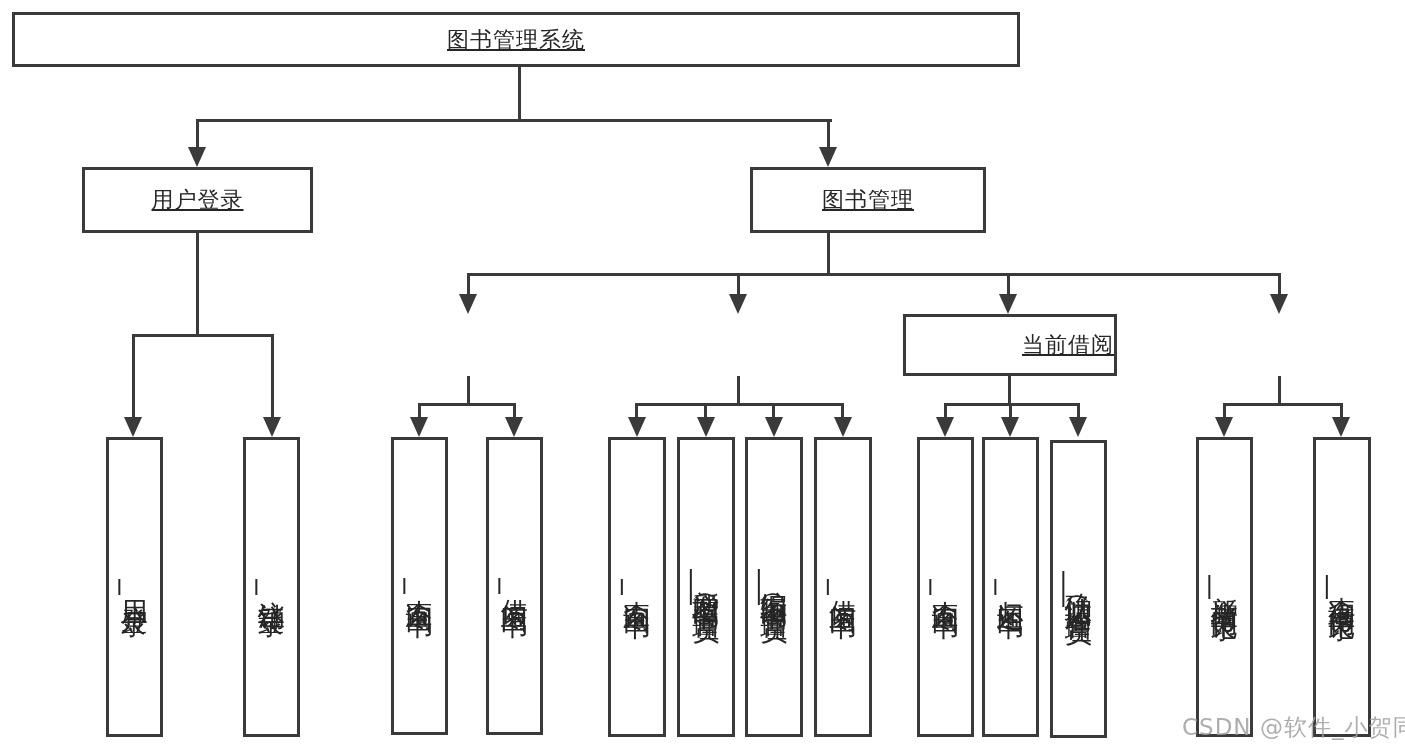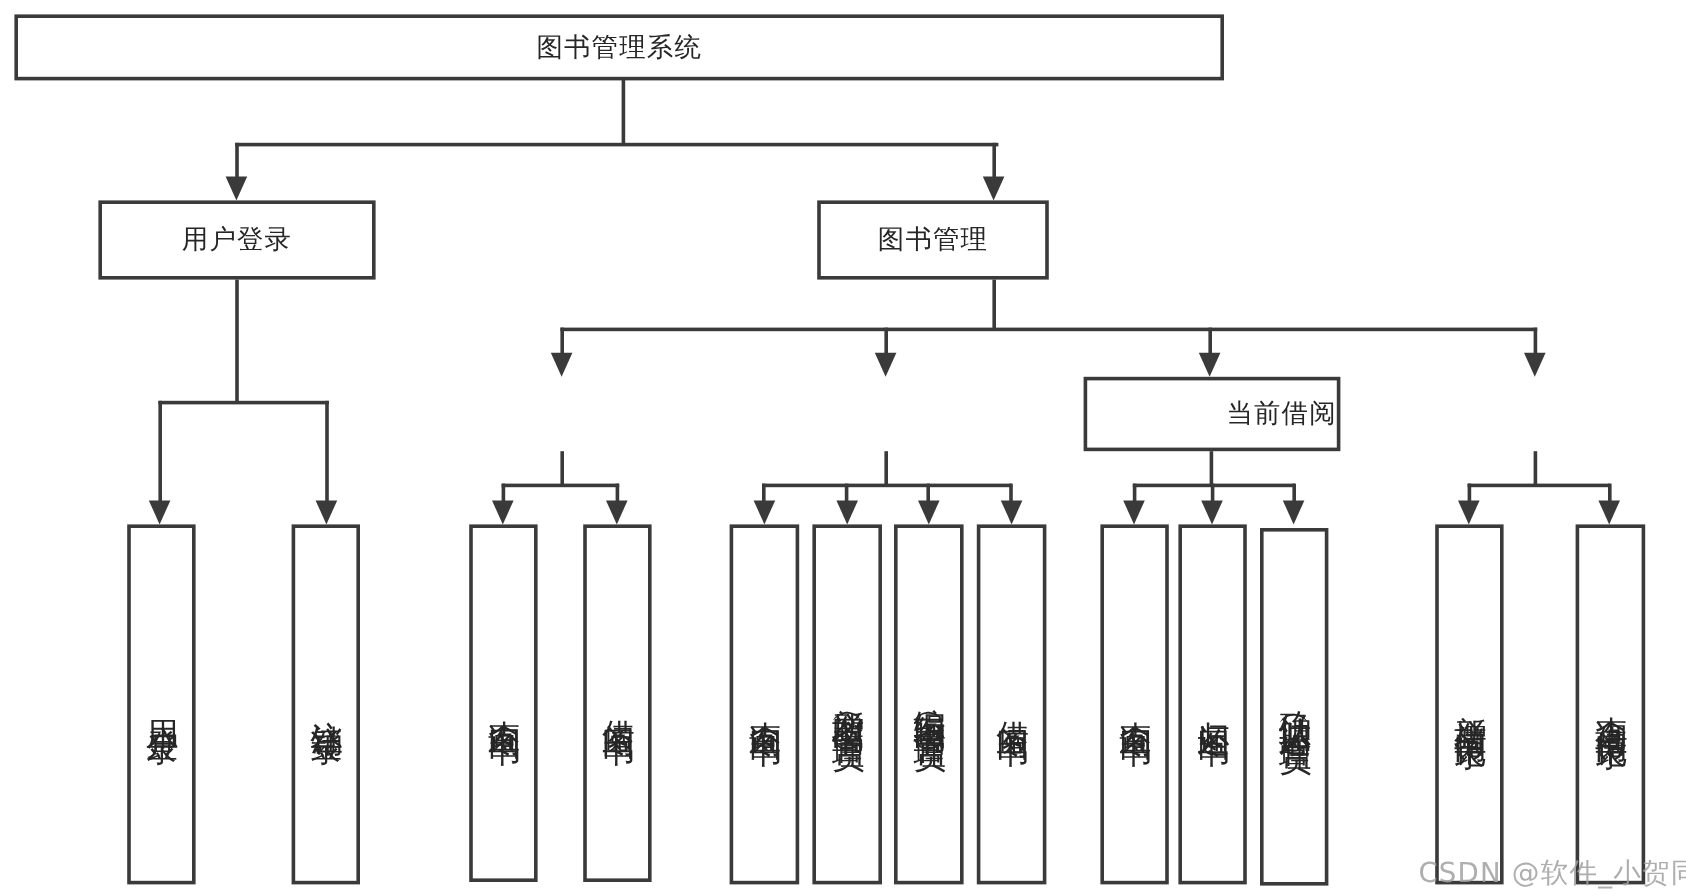--- a/index.html
+++ b/index.html
@@ -22,20 +22,21 @@
     position: absolute;
     border: 3px solid var(--line);
     background: #ffffff;
     display: flex;
     align-items: center;
     justify-content: center;
     color: var(--text);
     font-size: 22px;
     letter-spacing: 1px;
     white-space: nowrap;
+    text-decoration: underline;
   }
   .vbox { font-size: 27px; letter-spacing: 0; }
   .vlabel {
     writing-mode: vertical-rl;
     text-orientation: mixed;
     letter-spacing: 4px;
     line-height: 1.1;
     white-space: nowrap;
   }
   .vline, .hline, .stem {
@@ -74,21 +75,21 @@
   <div class="vline" style="left:518px;top:66px;width:3px;height:55px;"></div>
   <div class="hline" style="left:196px;top:119px;width:636px;height:3px;"></div>
   <div class="stem" style="left:196px;top:119px;width:3px;height:31px;"></div>
   <div class="arrowhead" style="left:188px;top:147px;"></div>
   <div class="stem" style="left:827px;top:119px;width:3px;height:31px;"></div>
   <div class="arrowhead" style="left:819px;top:147px;"></div>
 
   <div class="box" style="left:82px;top:167px;width:231px;height:66px;">
     <span>用户登录</span>
   </div>
-  <div class="box" style="left:681px;top:167px;width:193px;height:66px;">
+  <div class="box" style="left:750px;top:167px;width:236px;height:66px;">
     <span>图书管理</span>
   </div>
 
   <div class="vline" style="left:196px;top:233px;width:3px;height:103px;"></div>
   <div class="hline" style="left:132px;top:334px;width:142px;height:3px;"></div>
   <div class="stem" style="left:132px;top:334px;width:3px;height:85px;"></div>
   <div class="arrowhead" style="left:124px;top:417px;"></div>
   <div class="stem" style="left:271px;top:334px;width:3px;height:85px;"></div>
   <div class="arrowhead" style="left:263px;top:417px;"></div>
 

